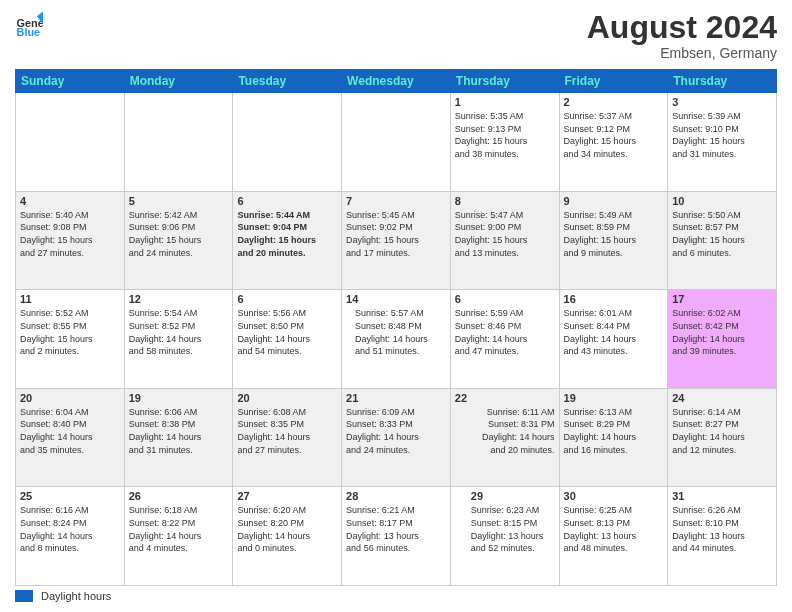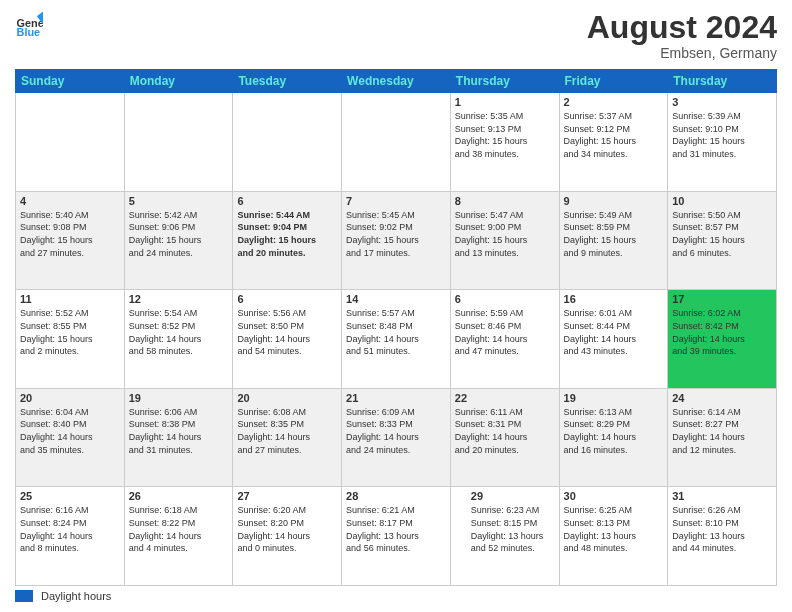--- a/index.html
+++ b/index.html
@@ -220,40 +220,40 @@
           </td>
           <td style="background: rgb(255, 255, 255);">
             <span class="day-number">6</span>
             <div class="day-info" style="white-space: pre-line;">Sunrise: 5:56 AM
 Sunset: 8:50 PM
 Daylight: 14 hours
 and 54 minutes.</div>
           </td>
           <td style="background: rgb(255, 255, 255);">
             <span class="day-number">14</span>
-            <div class="day-info" style="white-space: pre-line;">Sunrise: 5:57 AM
+            <div class="day-info" style="white-space: pre-line; margin-left: 9px;">Sunrise: 5:57 AM
 Sunset: 8:48 PM
 Daylight: 14 hours
 and 51 minutes.</div>
           </td>
           <td style="background: rgb(255, 255, 255);">
             <span class="day-number">6</span>
             <div class="day-info" style="white-space: pre-line;">Sunrise: 5:59 AM
 Sunset: 8:46 PM
 Daylight: 14 hours
 and 47 minutes.</div>
           </td>
           <td style="background: rgb(255, 255, 255); border-radius: 9px;">
             <span class="day-number">16</span>
             <div class="day-info" style="white-space: pre-line;">Sunrise: 6:01 AM
 Sunset: 8:44 PM
 Daylight: 14 hours
 and 43 minutes.</div>
           </td>
-          <td style="background: #22c55e;">
+          <td style="background: #f0abfc;">
             <span class="day-number">17</span>
             <div class="day-info" style="white-space: pre-line;">Sunrise: 6:02 AM
 Sunset: 8:42 PM
 Daylight: 14 hours
 and 39 minutes.</div>
           </td>
         </tr>
         <tr>
           <td style="background: rgb(240, 240, 240);">
             <span class="day-number">20</span>
@@ -278,21 +278,21 @@
           </td>
           <td style="background: rgb(240, 240, 240);">
             <span class="day-number">21</span>
             <div class="day-info" style="white-space: pre-line;">Sunrise: 6:09 AM
 Sunset: 8:33 PM
 Daylight: 14 hours
 and 24 minutes.</div>
           </td>
           <td style="background: rgb(240, 240, 240);">
             <span class="day-number">22</span>
-            <div class="day-info" style="white-space: pre-line;">Sunrise: 6:11 AM
+            <div class="day-info" style="white-space: pre-line; text-align: right;">Sunrise: 6:11 AM
 Sunset: 8:31 PM
 Daylight: 14 hours
 and 20 minutes.</div>
           </td>
           <td style="background: rgb(240, 240, 240);">
             <span class="day-number">19</span>
             <div class="day-info" style="white-space: pre-line;">Sunrise: 6:13 AM
 Sunset: 8:29 PM
 Daylight: 14 hours
 and 16 minutes.</div>

